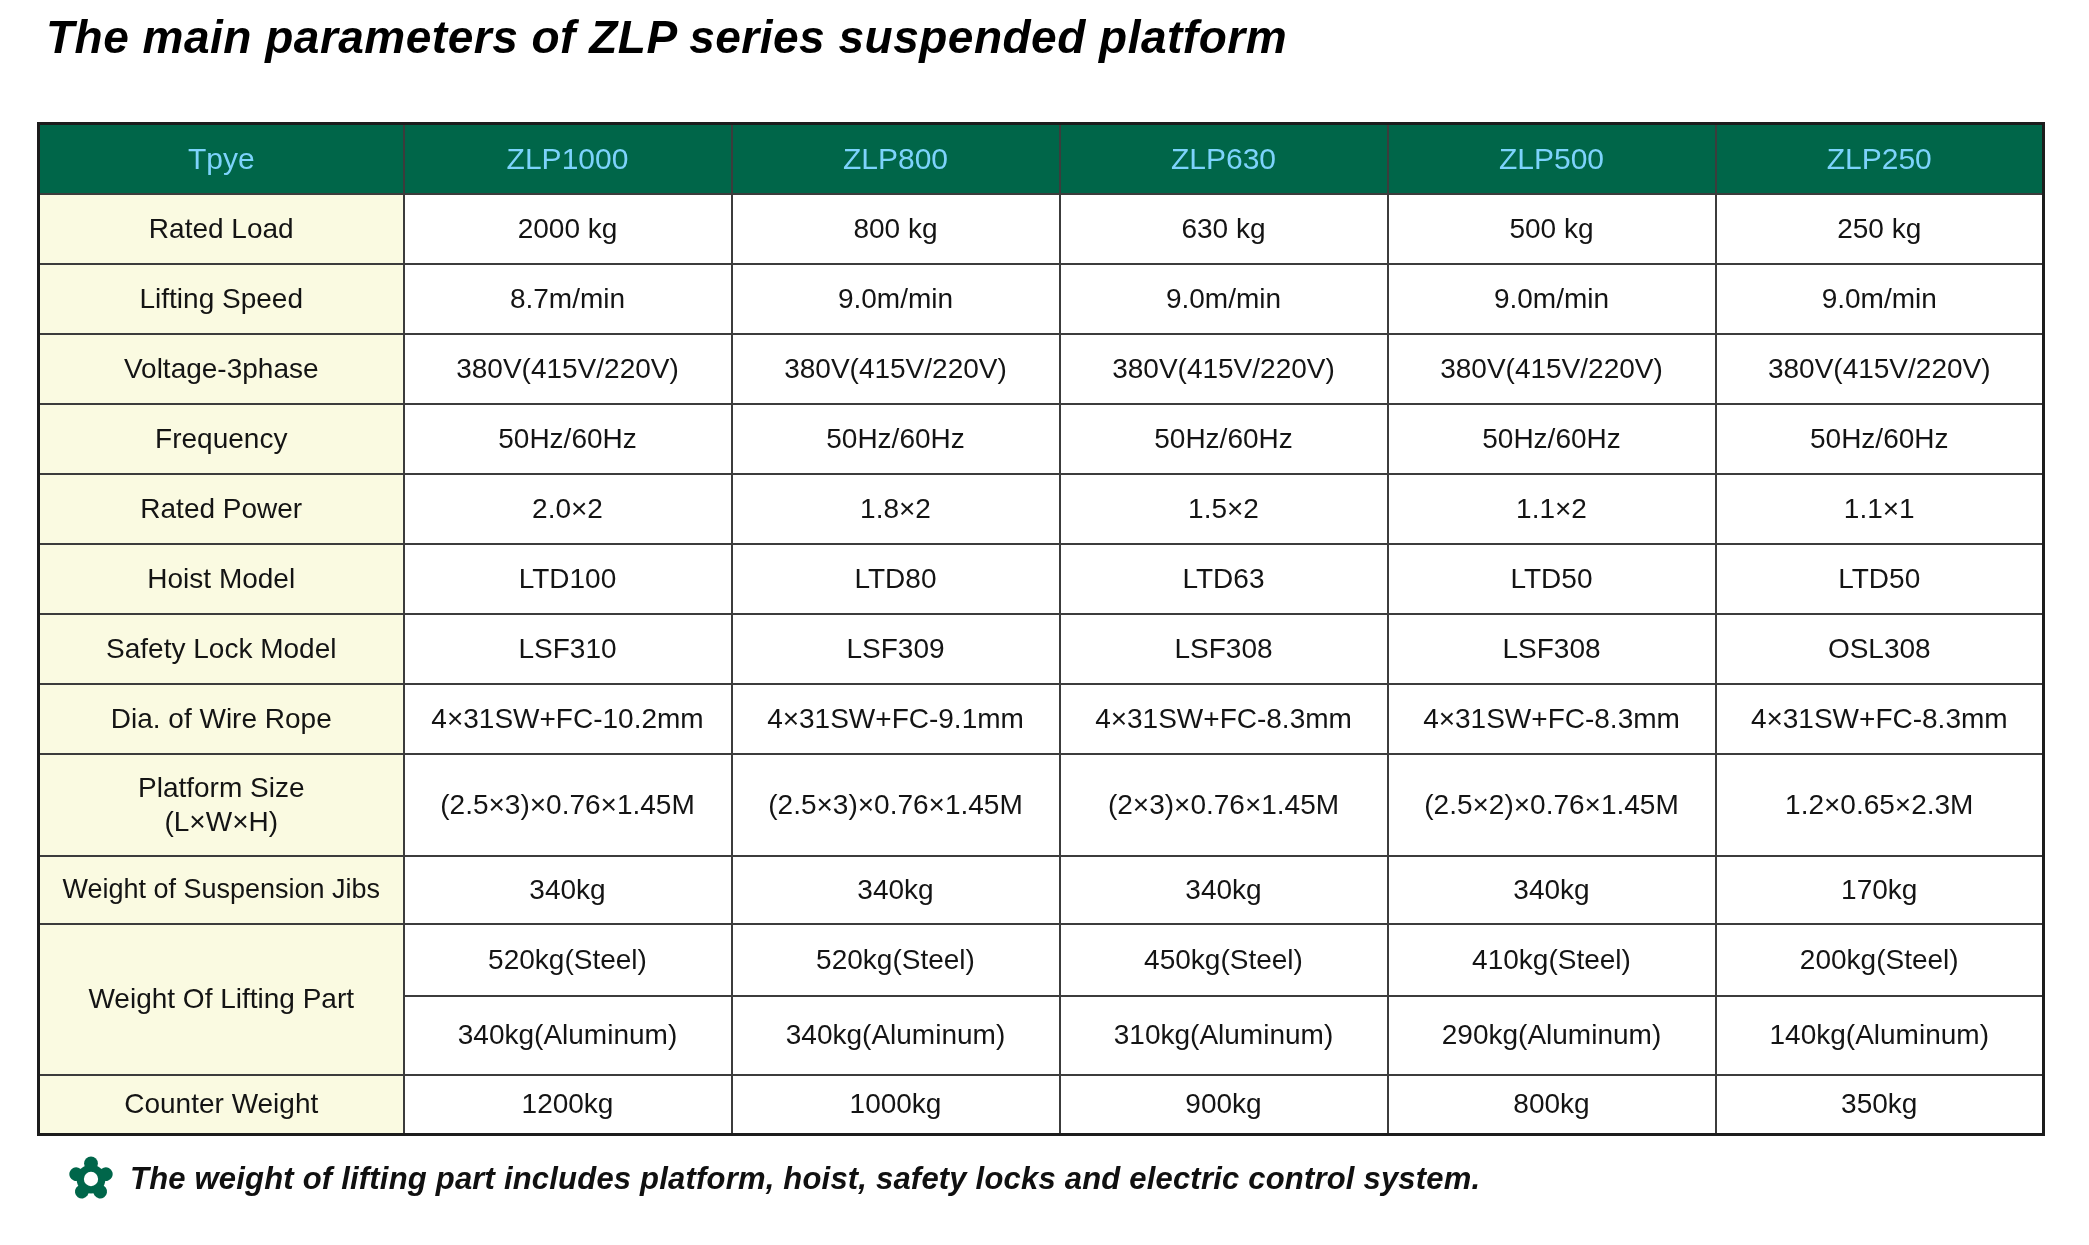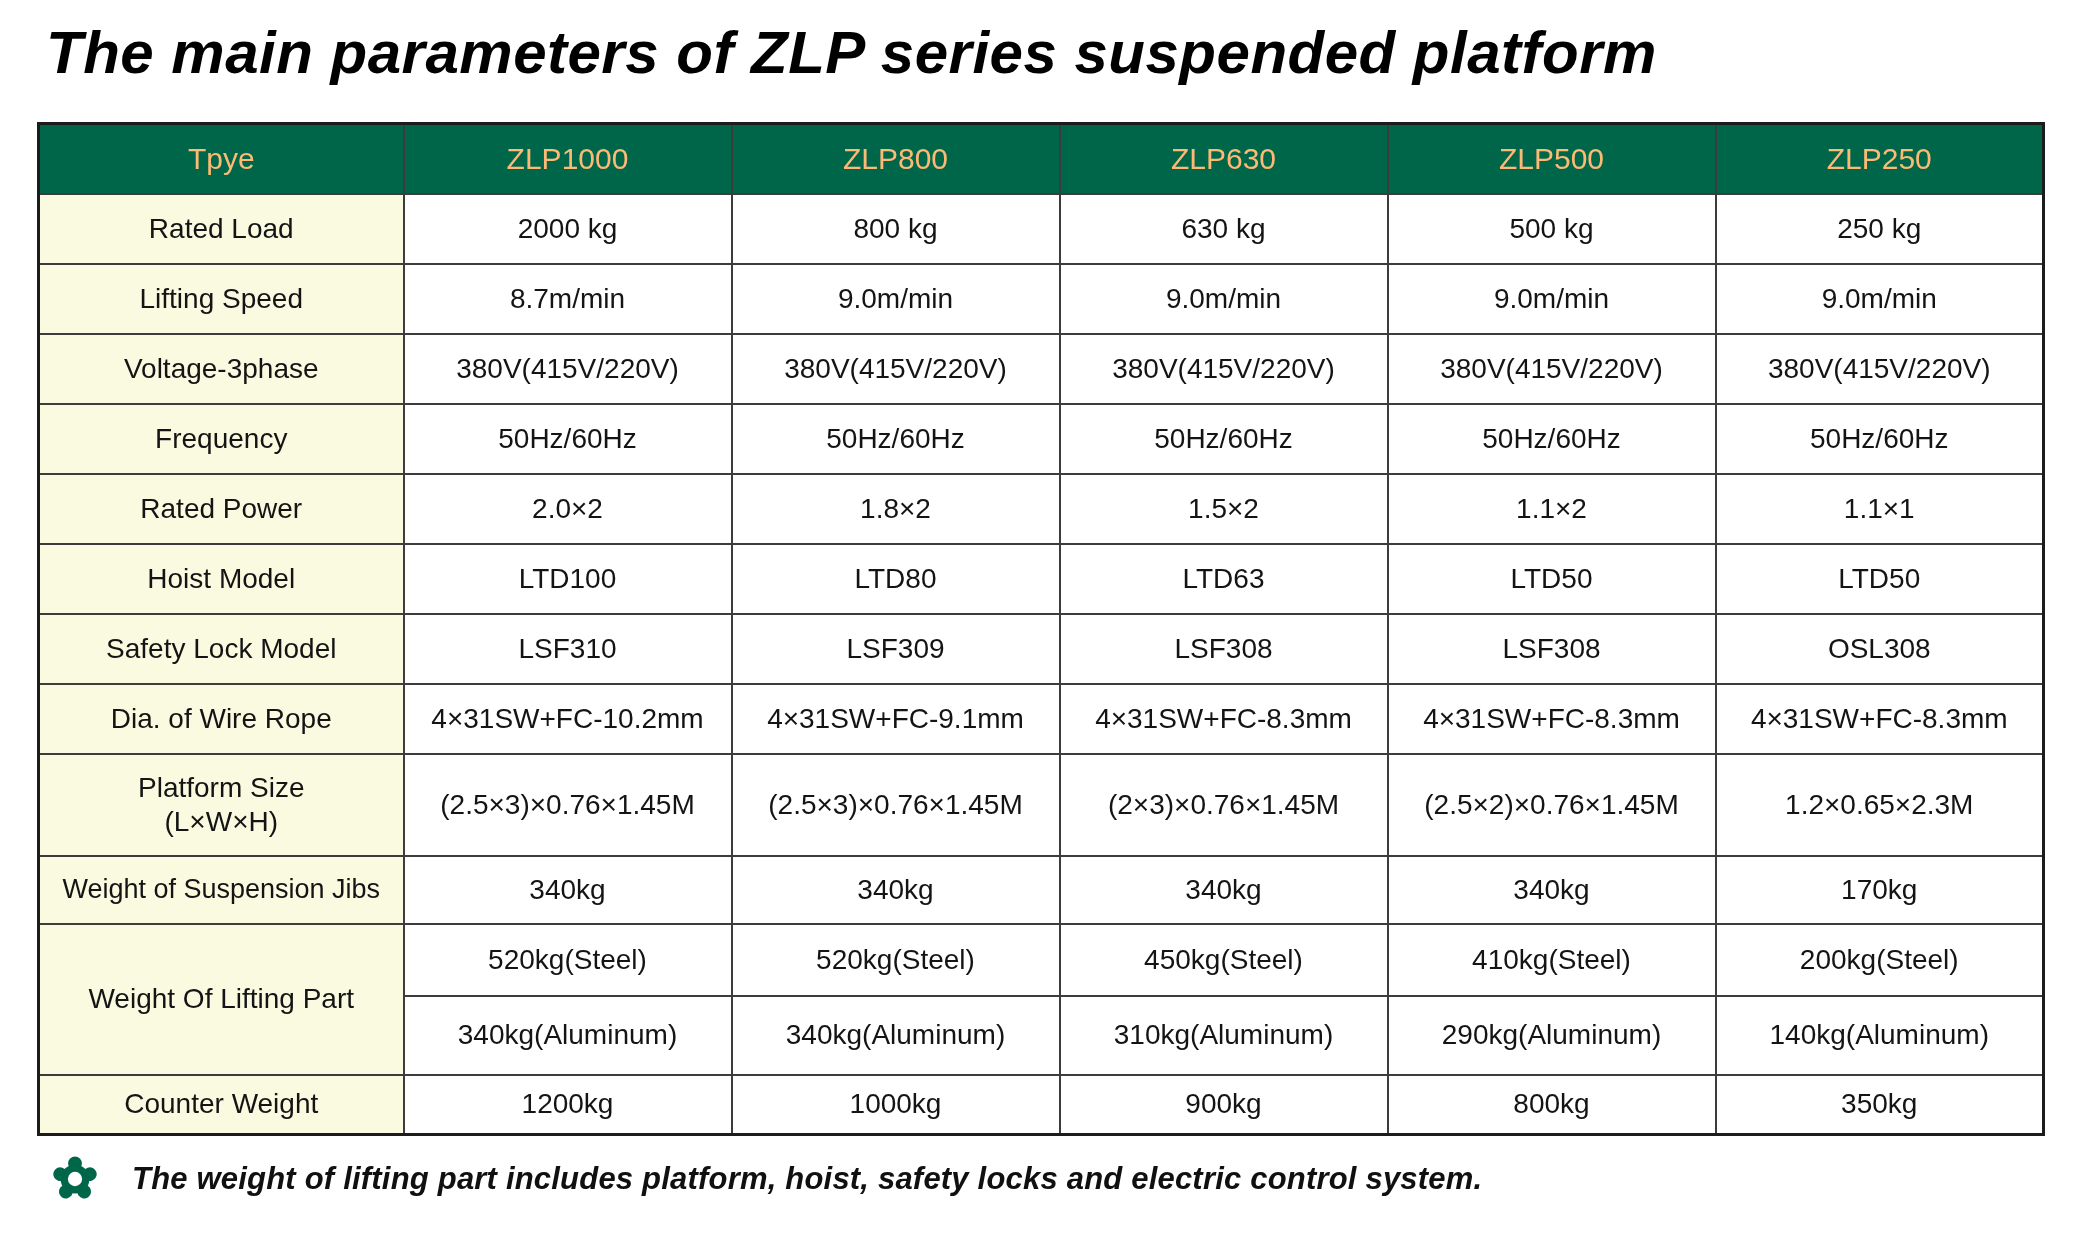--- a/index.html
+++ b/index.html
@@ -1,50 +1,50 @@
 <!DOCTYPE html>
 <html><head>
 <meta charset="utf-8">
 <style>
   * { margin:0; padding:0; box-sizing:border-box; }
   html,body { width:2089px; height:1245px; background:#ffffff;
               font-family:"Liberation Sans", sans-serif; color:#111; }
   .page { position:relative; width:2089px; height:1245px; overflow:hidden; }
 
-  .title { position:absolute; left:46px; top:18px;
-           font-size:60px; font-weight:bold; font-style:italic;
+  .title { position:absolute; left:46px; top:10px;
+           font-size:46px; font-weight:bold; font-style:italic;
            letter-spacing:0.5px; color:#000; white-space:nowrap; }
 
   table.spec-table { position:absolute; left:37px; top:122px; width:2006px;
                      border-collapse:collapse; table-layout:fixed;
                      border:3px solid #1c1c1c; }
   col.c-label { width:365px; }
   col.c-val   { width:328px; }
 
   th, td { border:2px solid #3c3c3c; text-align:center; vertical-align:middle;
            font-size:28px; color:#141414; padding:0 6px; overflow:hidden;
            white-space:nowrap; }
 
-  thead th { background:#006649; color:#fdba74; font-weight:normal;
+  thead th { background:#006649; color:#7dd3fc; font-weight:normal;
              font-size:30px; height:70px; }
 
   td.label { background:#FAFAE1; }
 
   tr.r-std   { height:70px;margin-top:20px; }
   tr.r-plat  { height:102px; }
   tr.r-jibs  { height:68px;padding-left:20px; }
   tr.r-steel { height:72px; }
   tr.r-alum  { height:79px;padding-left:36px; }
   tr.r-cw    { height:60px;margin-top:29px; }
 
   td.label-jibs { font-size:27px; padding:0 2px; }
   .lbl-line2 { margin-top:2px; }
 
-  .footnote { position:absolute; left:52px; top:1156px;
-              display:flex; align-items:center; gap:34px; }
+  .footnote { position:absolute; left:68px; top:1156px;
+              display:flex; align-items:center; gap:16px; }
   .footnote .note-text { font-size:31px; font-style:italic; font-weight:bold;
                          color:#101010; white-space:nowrap; letter-spacing:0.2px; }
   .gear { width:46px; height:46px; flex:0 0 auto; }
 </style>
 </head>
 <body>
 
 <div class="page">
 
   <h1 class="title">The main parameters of ZLP series suspended platform</h1>

